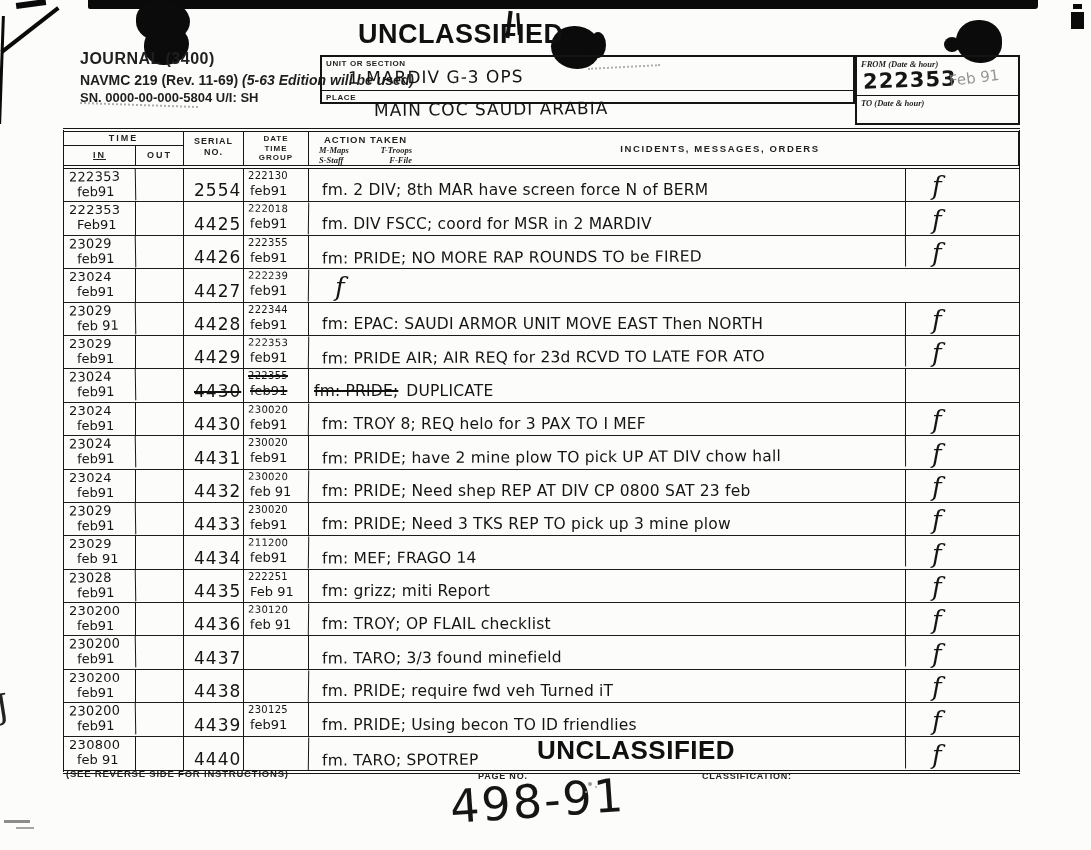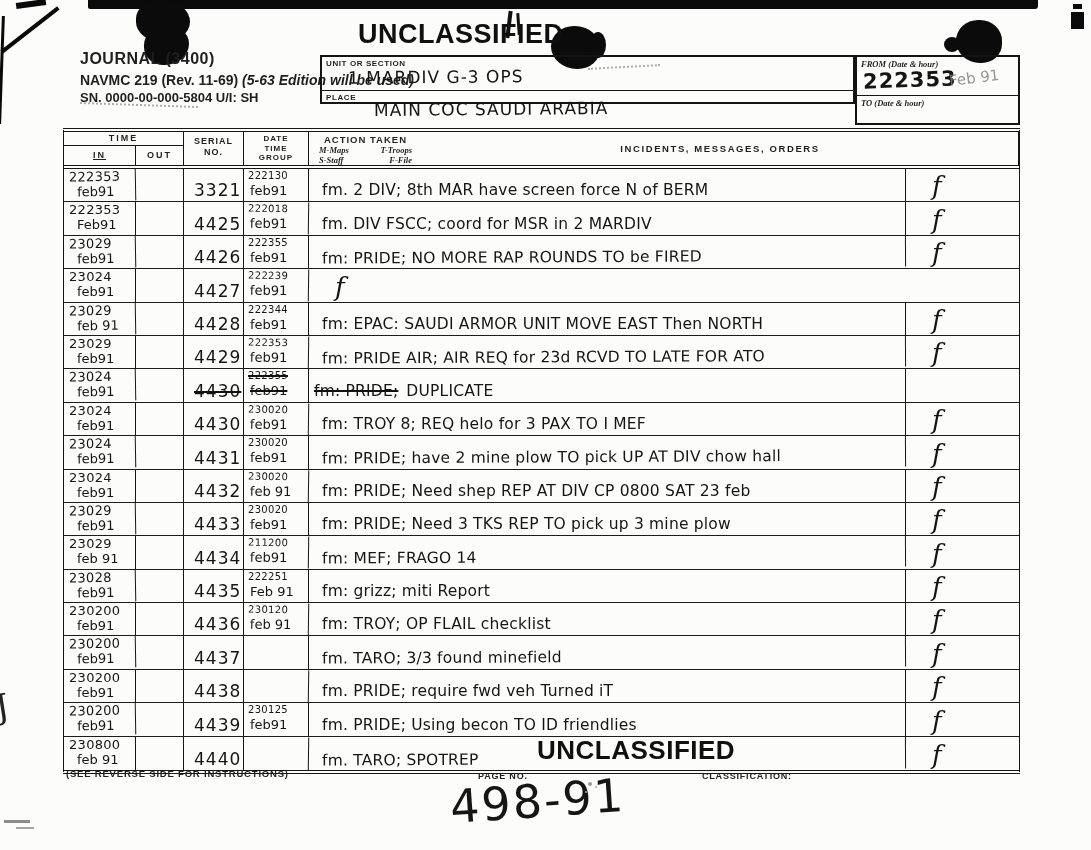--- a/index.html
+++ b/index.html
@@ -194,21 +194,21 @@
     <div id="rows">
     <div class="jrow">
       <div class="cell c-in hw">
         <div class="l1">222353</div>
         <div class="l2">feb91</div>
       </div>
       <div class="cell c-out hw">
         <span></span>
       </div>
       <div class="cell c-serial hw">
-        <span>3321</span>
+        <span>2554</span>
       </div>
       <div class="cell c-dtg hw">
         <div class="d1">222130</div>
         <div class="d2">feb91</div>
       </div>
       <div class="cell c-msg hw">
         <span class="msg-struck"></span>
         <span>fm. 2 DIV; 8th MAR have screen force N of BERM</span>
       </div>
       <div class="cell c-act hw">

